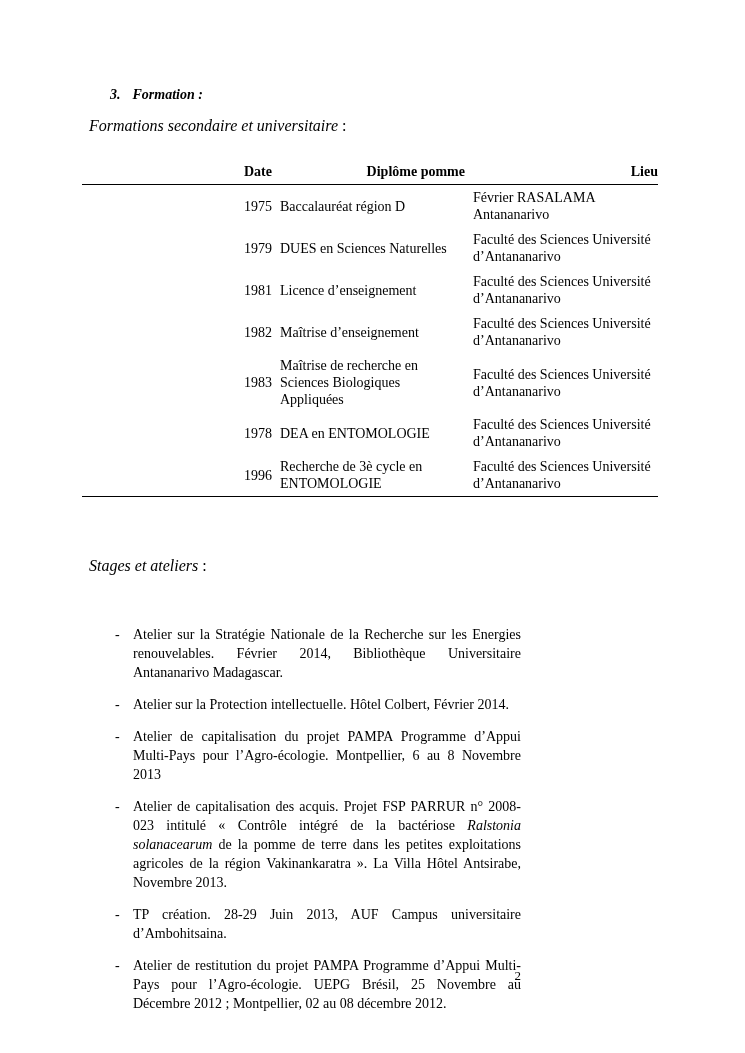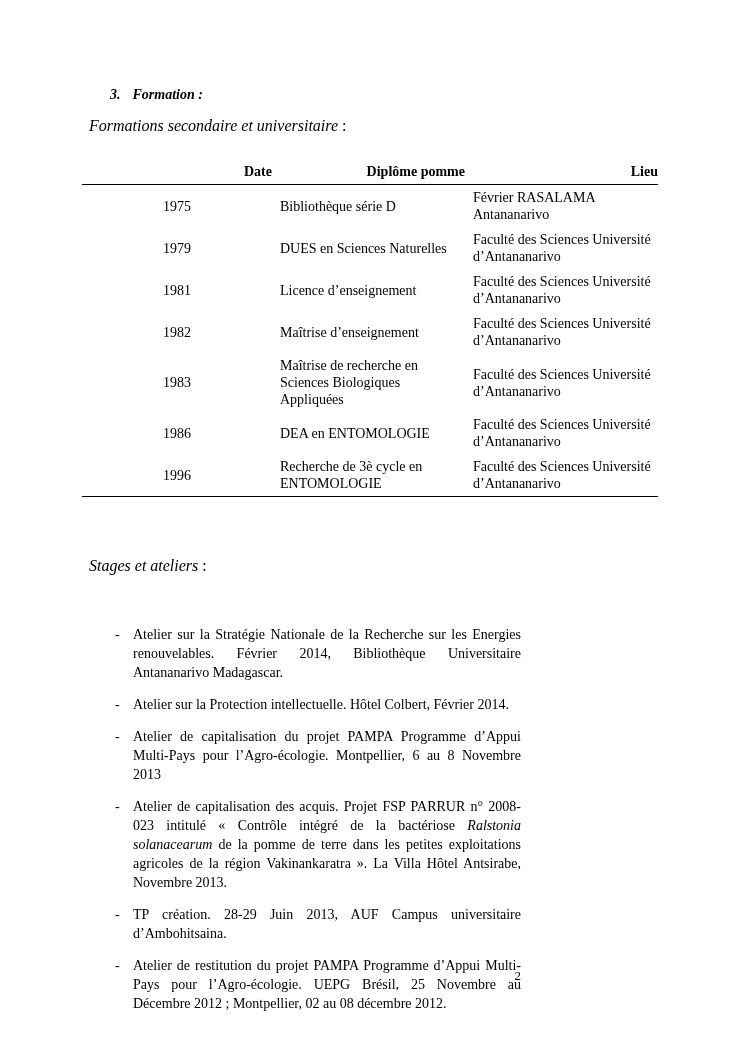--- a/index.html
+++ b/index.html
@@ -49,21 +49,21 @@
     font-weight: bold;
     text-align: right;
     padding: 2px 0 4px 0;
     border-bottom: 1px solid #000000;
   }
   table.formation tbody td {
     vertical-align: middle;
     padding: 4px 4px 4px 8px;
   }
   table.formation tbody td.col0 {
-    text-align: center;
+    text-align: right;
     padding-left: 0;
     padding-right: 0;
   }
   table.formation { border-bottom: 1px solid #000000; }
   .section2 { margin-top: 60px; }
   ul.stages {
     list-style: none;
     margin-top: 50px;
     font-size: 14px;
     line-height: 19px;
@@ -110,21 +110,21 @@
     <thead>
       <tr>
         <th>Date</th>
         <th>Diplôme pomme</th>
         <th>Lieu</th>
       </tr>
     </thead>
     <tbody>
         <tr>
           <td class="col0">1975</td>
-          <td class="col1">Bibliothèque série D</td>
+          <td class="col1">Baccalauréat région D</td>
           <td class="col2">Février RASALAMA Antananarivo</td>
         </tr>
         <tr>
           <td class="col0">1979</td>
           <td class="col1">DUES en Sciences Naturelles</td>
           <td class="col2">Faculté des Sciences Université d’Antananarivo</td>
         </tr>
         <tr>
           <td class="col0">1981</td>
           <td class="col1">Licence d’enseignement</td>
@@ -134,21 +134,21 @@
           <td class="col0">1982</td>
           <td class="col1">Maîtrise d’enseignement</td>
           <td class="col2">Faculté des Sciences Université d’Antananarivo</td>
         </tr>
         <tr>
           <td class="col0">1983</td>
           <td class="col1">Maîtrise de recherche en Sciences Biologiques Appliquées</td>
           <td class="col2">Faculté des Sciences Université d’Antananarivo</td>
         </tr>
         <tr>
-          <td class="col0">1986</td>
+          <td class="col0">1978</td>
           <td class="col1">DEA en ENTOMOLOGIE</td>
           <td class="col2">Faculté des Sciences Université d’Antananarivo</td>
         </tr>
         <tr>
           <td class="col0">1996</td>
           <td class="col1">Recherche de 3è cycle en ENTOMOLOGIE</td>
           <td class="col2">Faculté des Sciences Université d’Antananarivo</td>
         </tr>
       </tbody>
   </table>

